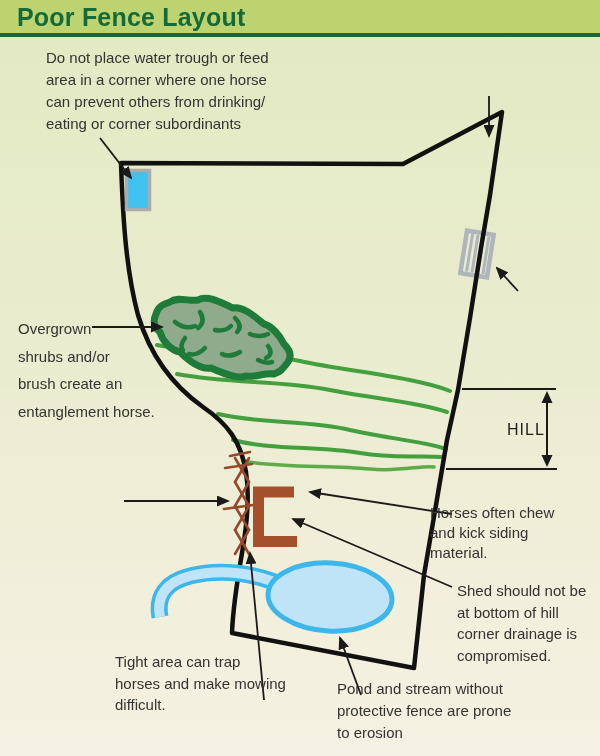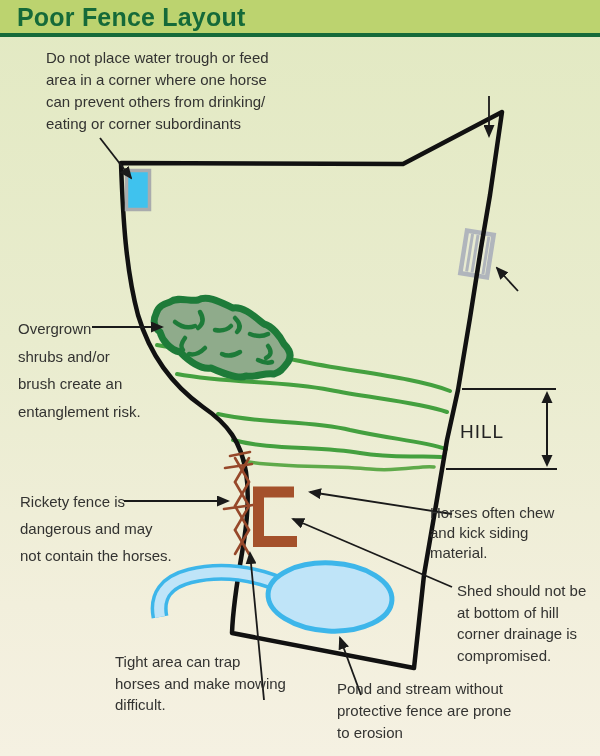--- a/index.html
+++ b/index.html
@@ -18,21 +18,21 @@
     font-size:25px;font-weight:bold;color:#156a39;letter-spacing:0.2px;
   }
   #header-rule{
     position:absolute;left:0;top:33px;width:600px;height:4px;background:#156a39;
   }
   .note{
     position:absolute;font-size:15px;color:#333331;white-space:pre-line;
   }
   #diagram{position:absolute;left:0;top:0;}
   .hill-label{
-    position:absolute;left:460px;top:421px;font-size:19px;color:#222;
+    position:absolute;left:507px;top:421px;font-size:16px;color:#222;
     letter-spacing:1px;
   }
 </style>
 </head>
 <body>
 
 <div id="stage">
 
   <div id="header">
     <div class="title">Poor Fence Layout</div>
@@ -145,28 +145,25 @@
 
   <div class="note" style="left:22px;top:47px;line-height:22px;margin-left:24px;">Do not place water trough or feed
 area in a corner where one horse
 can prevent others from drinking/
 eating or corner subordinants</div>
 
 
   <div class="note" style="left:18px;top:315px;line-height:27.5px;">Overgrown
 shrubs and/or
 brush create an
-entanglement risk.</div>
+entanglement horse.</div>
 
 
   <div class="hill-label">HILL</div>
 
-  <div class="note" style="left:20px;top:488px;line-height:27px;">Rickety fence is
-dangerous and may
-not contain the horses.</div>
 
   <div class="note" style="left:430px;top:503px;line-height:20px;">Horses often chew
 and kick siding
 material.</div>
 
   <div class="note" style="left:457px;top:580px;line-height:21.5px;">Shed should not be
 at bottom of hill
 corner drainage is
 compromised.</div>
 

